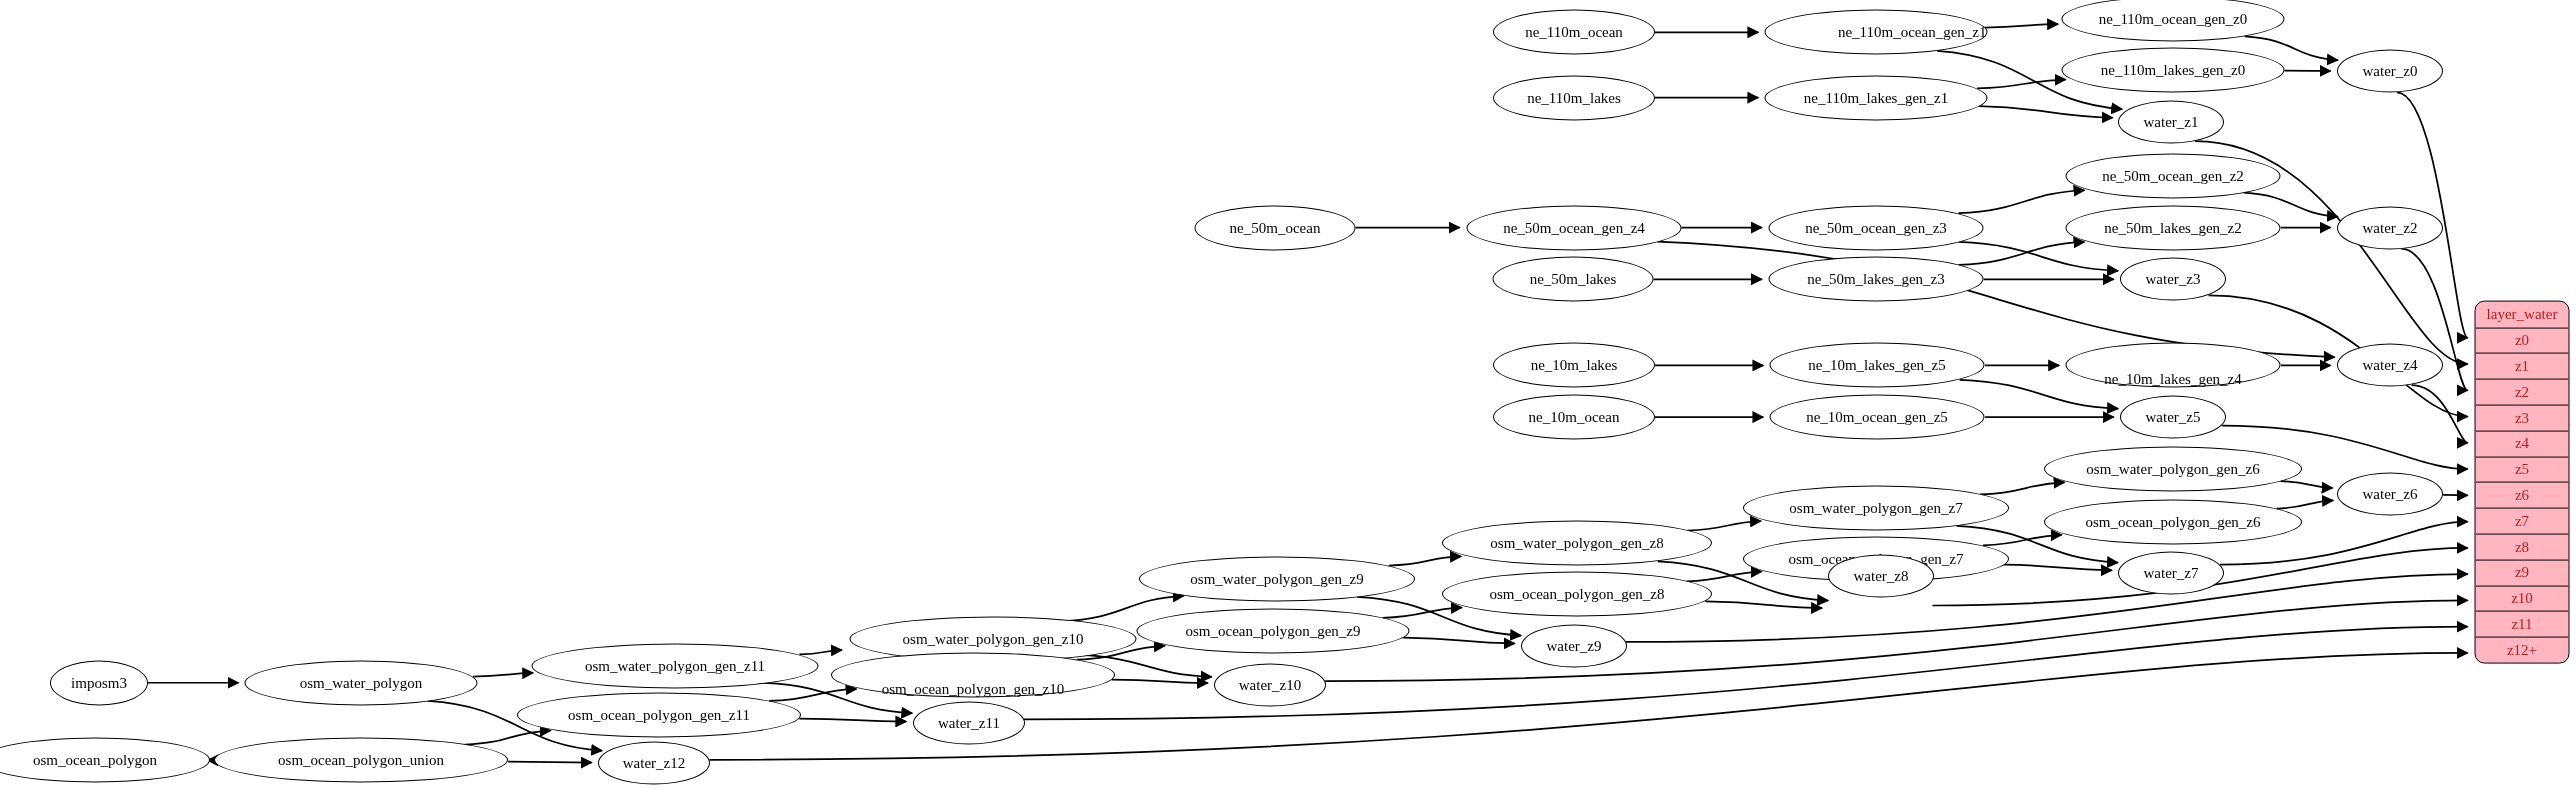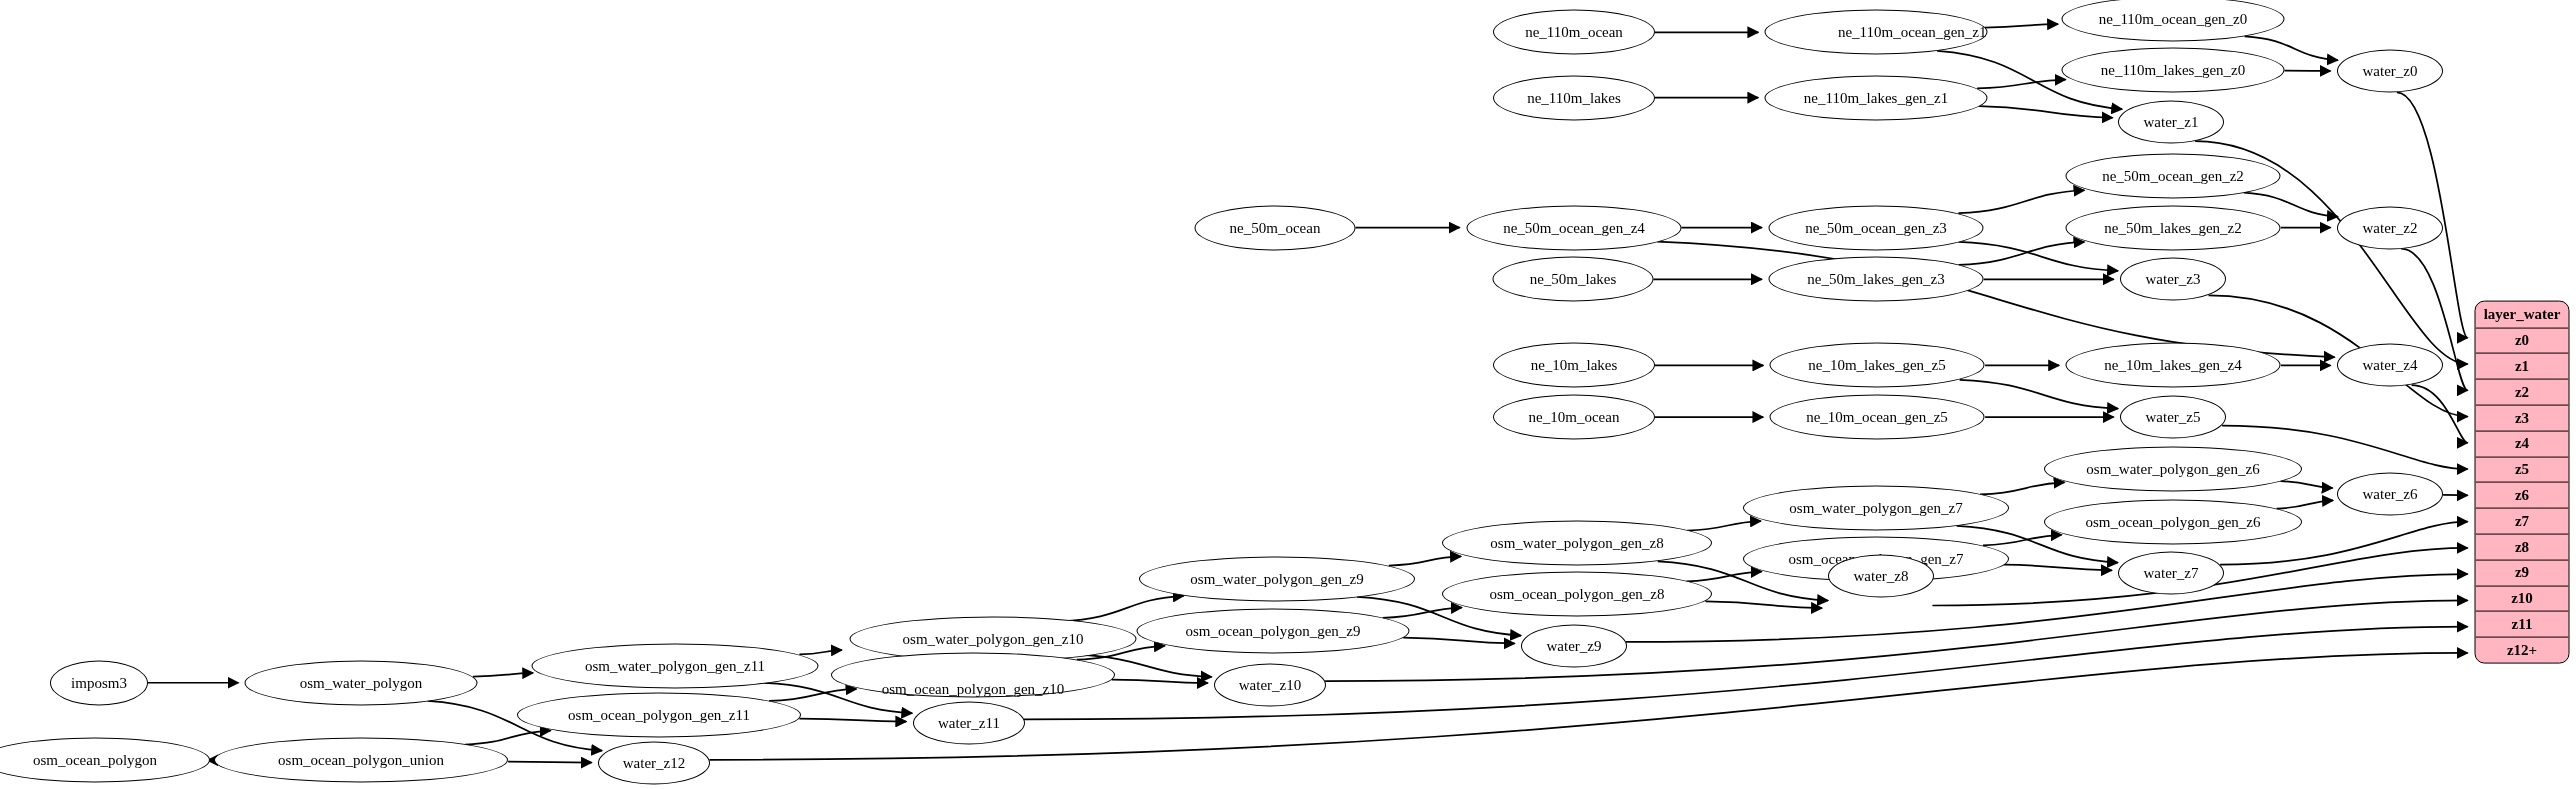--- a/index.html
+++ b/index.html
@@ -32,22 +32,21 @@
     background:#ffb6c1;
     overflow:hidden;
     box-sizing:border-box;
   }
   .tbl .row{
     border-top:1.6px solid #000000;
     text-align:center;
     font-size:15px;
     line-height:1;
     padding:4.6px 0 5.2px 0;
-    color:#000000;
-    font-weight:bold;
+    color:#b91c1c;
   }
   .tbl .row.hdr{border-top:none;padding:5px 0 5.7px 0;}
 </style>
 </head>
 <body>
 
 <div id="canvas">
   <svg id="edges" viewBox="0 0 3588 1099" width="2576" height="789">
     <defs>
       <marker id="arrow" viewBox="0 0 10 10" refX="9" refY="5" markerWidth="7" markerHeight="7" orient="auto-start-reverse">
@@ -197,21 +196,21 @@
       </div>
       <div class="node" style="left: 1574px; top: 417px; width: 162px; height: 45px;">
         <span>ne_10m_ocean</span>
       </div>
       <div class="node" style="left: 1877px; top: 365px; width: 215px; height: 45px;">
         <span>ne_10m_lakes_gen_z5</span>
       </div>
       <div class="node" style="left: 1877px; top: 417px; width: 215px; height: 45px;">
         <span>ne_10m_ocean_gen_z5</span>
       </div>
-      <div class="node" style="left: 2173px; top: 365px; width: 215px; height: 45px;">
+      <div class="node" style="left: 2173px; top: 365px; width: 215px; height: 45px; align-items: flex-end;">
         <span>ne_10m_lakes_gen_z4</span>
       </div>
       <div class="node" style="left: 2173px; top: 417px; width: 106px; height: 43px;">
         <span>water_z5</span>
       </div>
       <div class="node" style="left: 2390px; top: 365px; width: 106px; height: 43px;">
         <span>water_z4</span>
       </div>
       <div class="node" style="left: 1275px; top: 228px; width: 161px; height: 45px;">
         <span>ne_50m_ocean</span>

